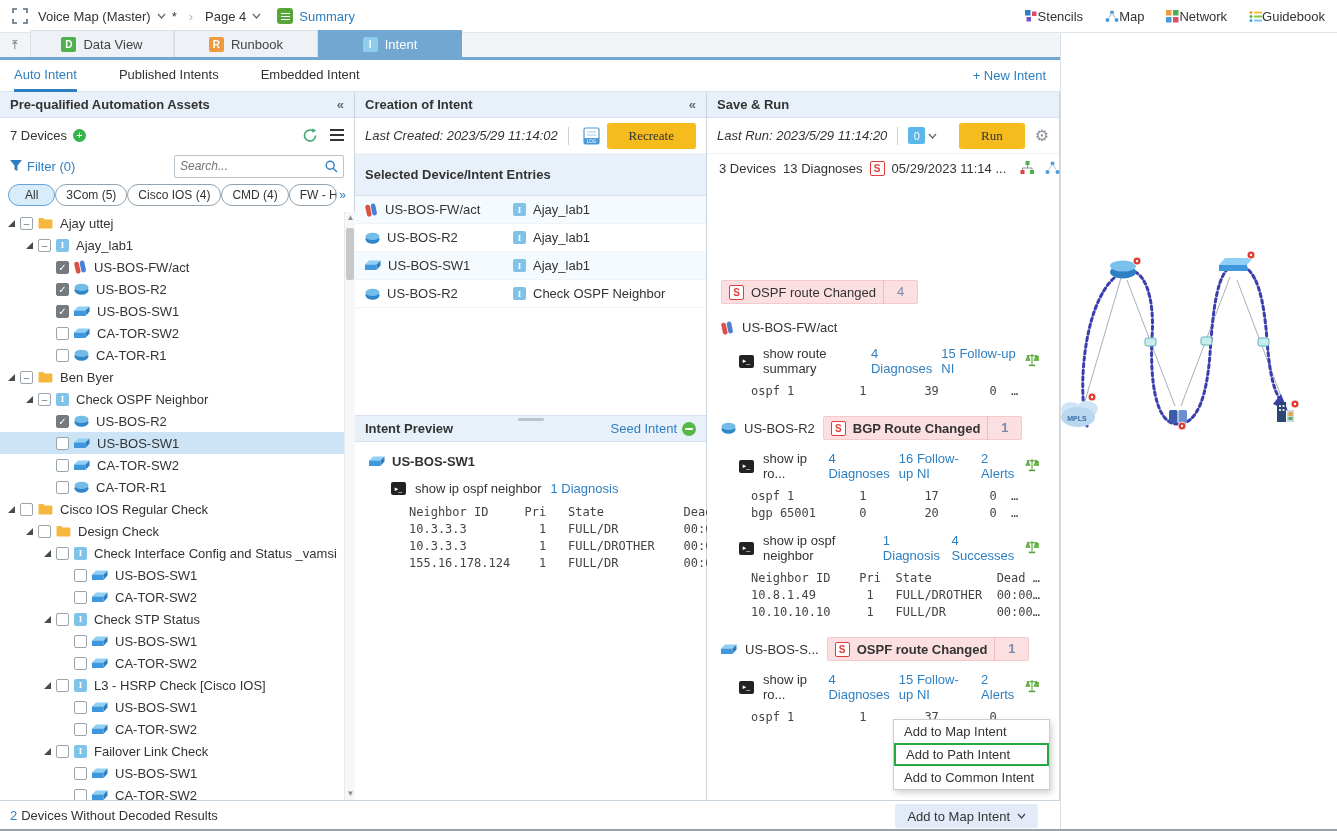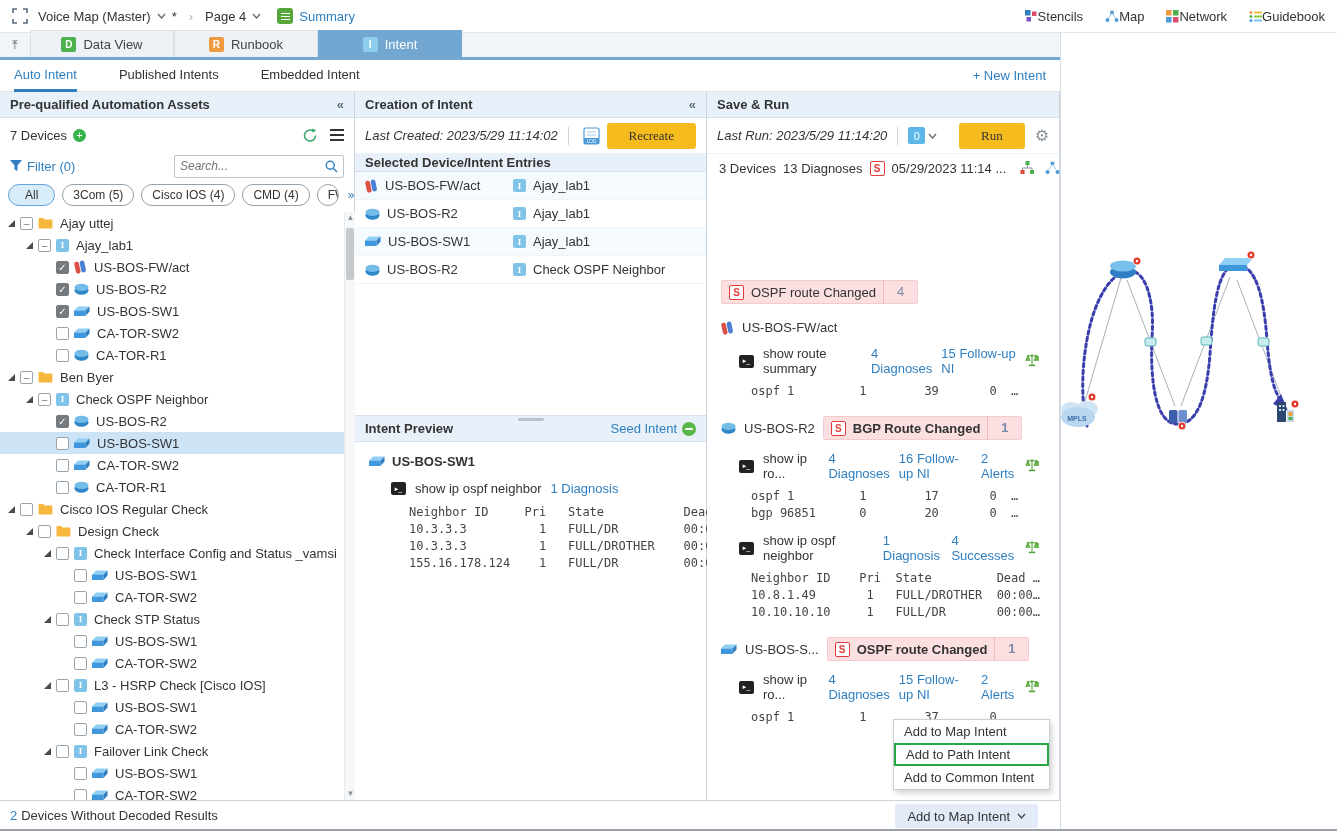--- a/index.html
+++ b/index.html
@@ -63,21 +63,21 @@
     line-height:12px; text-align:center; margin-left:6px; cursor:pointer; }
   .devrow-icons { margin-left:auto; display:flex; align-items:center; gap:12px; }
   .hamb { width:14px; cursor:pointer; }
   .hamb i { display:block; height:2px; background:#333; margin:3px 0; }
   .filterrow { height:28px; display:flex; align-items:center; padding:0 10px; }
   .filter-lbl { color:#2e7fc1; margin-left:5px; cursor:pointer; }
   .searchbox { margin-left:auto; width:170px; height:23px; border:1px solid #b9c4cc; border-radius:2px;
     display:flex; align-items:center; padding:0 5px; }
   .searchbox input { border:none; outline:none; flex:1; font-style:italic; color:#666; font-size:12px;
     font-family:inherit; min-width:0; }
-  .chiprow { height:30px; display:flex; align-items:center; gap:7px; padding:0 8px; }
+  .chiprow { height:30px; display:flex; align-items:center; padding:0 8px; }
   .chip { height:22px; border:1px solid #93a2ad; border-radius:11px; padding:0 10px; display:inline-flex;
     align-items:center; font-size:12px; color:#333; background:#fff; cursor:pointer; white-space:nowrap; }
   .chip.active { background:#d9ecfa; border-color:#66a3d9; padding:0 16px; }
   .chip.cut { max-width:74px; overflow:hidden; }
   .more-chips { color:#2e7fc1; font-size:12px; cursor:pointer; margin-left:2px; }
 
   .tree { position:absolute; left:0; top:120px; bottom:0; width:355px; overflow:hidden; }
   .trow { height:22px; display:flex; align-items:center; cursor:pointer; white-space:nowrap; }
   .trow.sel { background:#cde3f6; }
   .exp { width:13px; display:inline-flex; justify-content:center; flex:none; }
@@ -87,21 +87,21 @@
   .ic { flex:none; }
   .intent-ic { width:13px; height:13px; background:#7fc4e8; border-radius:2px; color:#fff; font-weight:bold;
     font-size:9px; display:inline-flex; align-items:center; justify-content:center; font-family:"Liberation Serif",serif; }
   .tlabel { margin-left:7px; color:#333; }
   .vscroll { position:absolute; right:0; top:0; bottom:0; width:11px; background:#f6f7f8; border-left:1px solid #e8eaec; }
   .vscroll .thumb { position:absolute; left:1px; right:1px; top:16px; height:52px; background:#c6c9cc; border-radius:2px; }
   .varrow { position:absolute; left:0; width:11px; height:12px; color:#8a9096; font-size:8px; text-align:center; line-height:12px; }
 
   
   .log-ic { margin:0 4px; cursor:pointer; }
-  .sec-header { height:18px; background:#e8f1fa; border-bottom:1px solid #d5e2ee; display:flex;
+  .sec-header { height:42px; background:#e8f1fa; border-bottom:1px solid #d5e2ee; display:flex;
     align-items:center; padding:0 10px; font-weight:bold; color:#333; }
   .entry { height:28px; display:flex; align-items:center; padding:0 10px; border-bottom:1px solid #f0f4f7; }
   .entry:nth-child(odd) { background:#f4fafe; }
   .e-dev { width:148px; display:flex; align-items:center; gap:7px; overflow:hidden; }
   .e-int { display:flex; align-items:center; gap:7px; }
   .preview { position:absolute; left:0; top:323px; right:0; bottom:0; border-top:1px solid #d5e2ee; }
   .preview .panel-header { font-weight:bold; }
   .drag-handle { position:absolute; left:50%; top:2px; transform:translateX(-50%); width:26px; height:3px;
     background:#b9c4cc; border-radius:2px; cursor:row-resize; }
   .seed { margin-left:auto; color:#2e7fc1; font-weight:normal; cursor:pointer; display:flex; align-items:center; gap:5px; }
@@ -798,21 +798,21 @@
                   <g stroke="#55a338" fill="#8bcf64" stroke-width="1.1">
                     <line x1="7" y1="1" x2="7" y2="11.5"></line>
                     <line x1="1.8" y1="2.8" x2="12.2" y2="2.8"></line>
                     <path d="M2.9 3 L1.1 7.2 h3.6 Z"></path>
                     <path d="M11.1 3 L9.3 7.2 h12.9 Z M11.1 3 L9.3 7.2 h3.6 Z"></path>
                     <line x1="3.8" y1="12.4" x2="10.2" y2="12.4" stroke-width="1.6"></line>
                   </g>
                 </svg></span>
             </div>
             <pre class="mono rp-pre">ospf 1         1        17       0  …
-bgp 96851      0        20       0  …</pre>
+bgp 65001      0        20       0  …</pre>
             <div class="rp-cmd">
               <span class="term-ic">▸_</span>
               <span>show ip ospf neighbor</span>
               <span class="blue-link">1 Diagnosis</span>
               <span class="blue-link">4 Successes</span>
               <span class="sc"><svg class="ic" width="14" height="14" viewBox="0 0 14 14">
                   <g stroke="#55a338" fill="#8bcf64" stroke-width="1.1">
                     <line x1="7" y1="1" x2="7" y2="11.5"></line>
                     <line x1="1.8" y1="2.8" x2="12.2" y2="2.8"></line>
                     <path d="M2.9 3 L1.1 7.2 h3.6 Z"></path>

